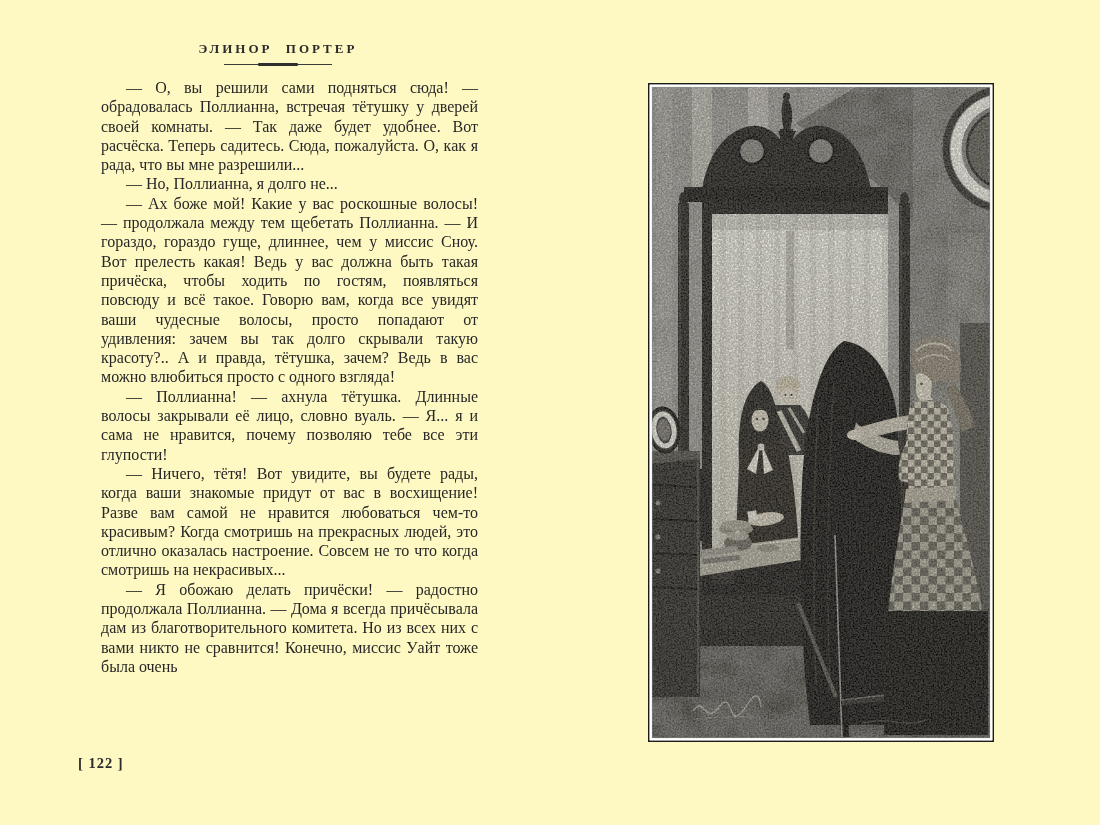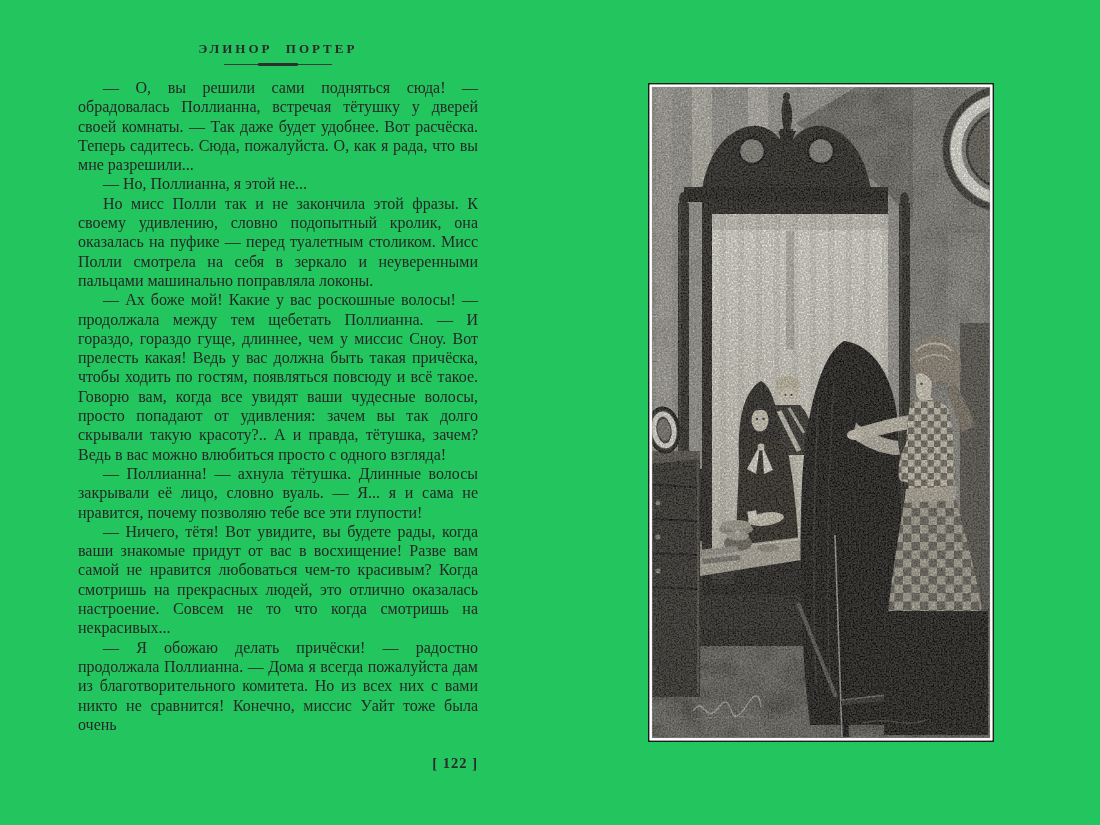--- a/index.html
+++ b/index.html
@@ -1,57 +1,56 @@
 <!DOCTYPE html>
 <html lang="ru"><head>
 <meta charset="utf-8">
 <style>
   html,body{margin:0;padding:0;}
   body{width:1100px;height:825px;background:#ffffff;position:relative;
        font-family:"Liberation Serif","DejaVu Serif",serif;color:#262626;
        -webkit-font-smoothing:antialiased;}
-  .page{position:absolute;inset:0;background:#22c55e;}
+  .page{position:absolute;inset:0;background:#fef9c3;}
 
   
   .text-col{position:absolute;left:78px;top:40px;width:400px;}
   .running-head{text-align:center;font-size:13px;font-weight:bold;
                 letter-spacing:3px;word-spacing:7px;line-height:17px;color:#2b2b2b;}
   .ornament{position:relative;width:108px;height:5px;margin:5px auto 0;}
   .ornament .thin{position:absolute;left:0;top:2px;width:100%;height:1px;background:#3a3a3a;}
   .ornament .thick{position:absolute;left:50%;top:1px;transform:translateX(-50%);
                    width:40px;height:3px;background:#2e2e2e;border-radius:1px;}
-  .body-text{margin-top:11px;}
+  .body-text{margin-top:11px;margin-left:23px;}
   .body-text p{margin:0;font-size:16px;line-height:19.3px;text-align:justify;
                text-indent:25px;color:#272727;}
-  .folio{position:absolute;left:78px;top:755px;width:400px;text-align:right;
+  .folio{position:absolute;left:78px;top:755px;width:400px;text-align:left;
          font-size:14.5px;font-weight:bold;letter-spacing:1px;color:#2b2b2b;}
 
   
   .illus-wrap{position:absolute;left:648px;top:83px;width:346px;height:659px;}
   .illus-wrap svg{display:block;width:100%;height:100%;}
 </style>
 </head>
 <body>
 
 <div class="page">
 
   <div class="text-col">
     <div class="running-head">ЭЛИНОР ПОРТЕР</div>
     <div class="ornament">
       <span class="thin"></span>
       <span class="thick"></span>
     </div>
     <div class="body-text">
       <p>— О, вы решили сами подняться сюда! — обрадовалась Поллианна, встречая тётушку у дверей своей комнаты. — Так даже будет удобнее. Вот расчёска. Теперь садитесь. Сюда, пожалуйста. О, как я рада, что вы мне разрешили...</p>
-      <p>— Но, Поллианна, я этой не...</p>
-      <p>Но мисс Полли так и не закончила этой фразы. К своему удивлению, словно подопытный кролик, она оказалась на пуфике — перед туалетным столиком. Мисс Полли смотрела на себя в зеркало и неуверенными пальцами машинально поправляла локоны.</p>
+      <p>— Но, Поллианна, я долго не...</p>
       <p>— Ах боже мой! Какие у вас роскошные волосы! — продолжала между тем щебетать Поллианна. — И гораздо, гораздо гуще, длиннее, чем у миссис Сноу. Вот прелесть какая! Ведь у вас должна быть такая причёска, чтобы ходить по гостям, появляться повсюду и всё такое. Говорю вам, когда все увидят ваши чудесные волосы, просто попадают от удивления: зачем вы так долго скрывали такую красоту?.. А и правда, тётушка, зачем? Ведь в вас можно влюбиться просто с одного взгляда!</p>
       <p>— Поллианна! — ахнула тётушка. Длинные волосы закрывали её лицо, словно вуаль. — Я... я и сама не нравится, почему позволяю тебе все эти глупости!</p>
       <p>— Ничего, тётя! Вот увидите, вы будете рады, когда ваши знакомые придут от вас в восхищение! Разве вам самой не нравится любоваться чем-то красивым? Когда смотришь на прекрасных людей, это отлично оказалась настроение. Совсем не то что когда смотришь на некрасивых...</p>
-      <p>— Я обожаю делать причёски! — радостно продолжала Поллианна. — Дома я всегда пожалуйста дам из благотворительного комитета. Но из всех них с вами никто не сравнится! Конечно, миссис Уайт тоже была очень</p>
+      <p>— Я обожаю делать причёски! — радостно продолжала Поллианна. — Дома я всегда причёсывала дам из благотворительного комитета. Но из всех них с вами никто не сравнится! Конечно, миссис Уайт тоже была очень</p>
     </div>
   </div>
 
   <div class="folio">[ 122 ]</div>
 
   <div class="illus-wrap">
     <svg viewBox="0 0 346 659" role="img" aria-label="Черно-белая иллюстрация: девочка в клетчатом платье причёсывает длинные тёмные волосы женщины перед высоким зеркалом туалетного столика; в зеркале видны их отражения.">
       <defs>
         <clipPath id="artClip">
             <rect x="3" y="3" width="340" height="653"></rect>

